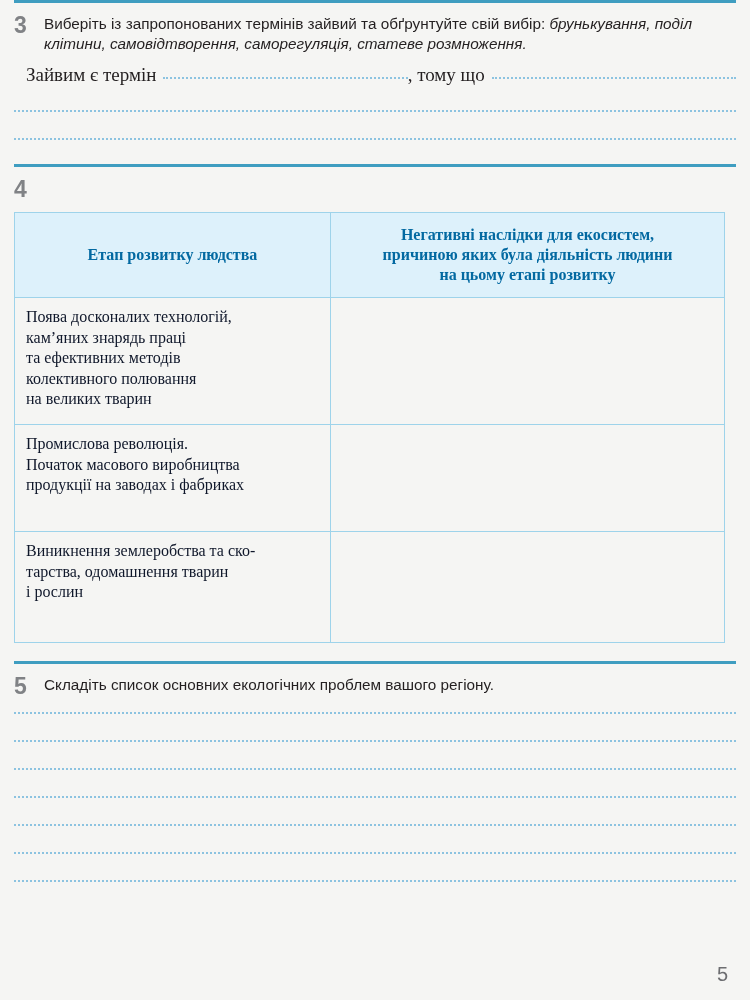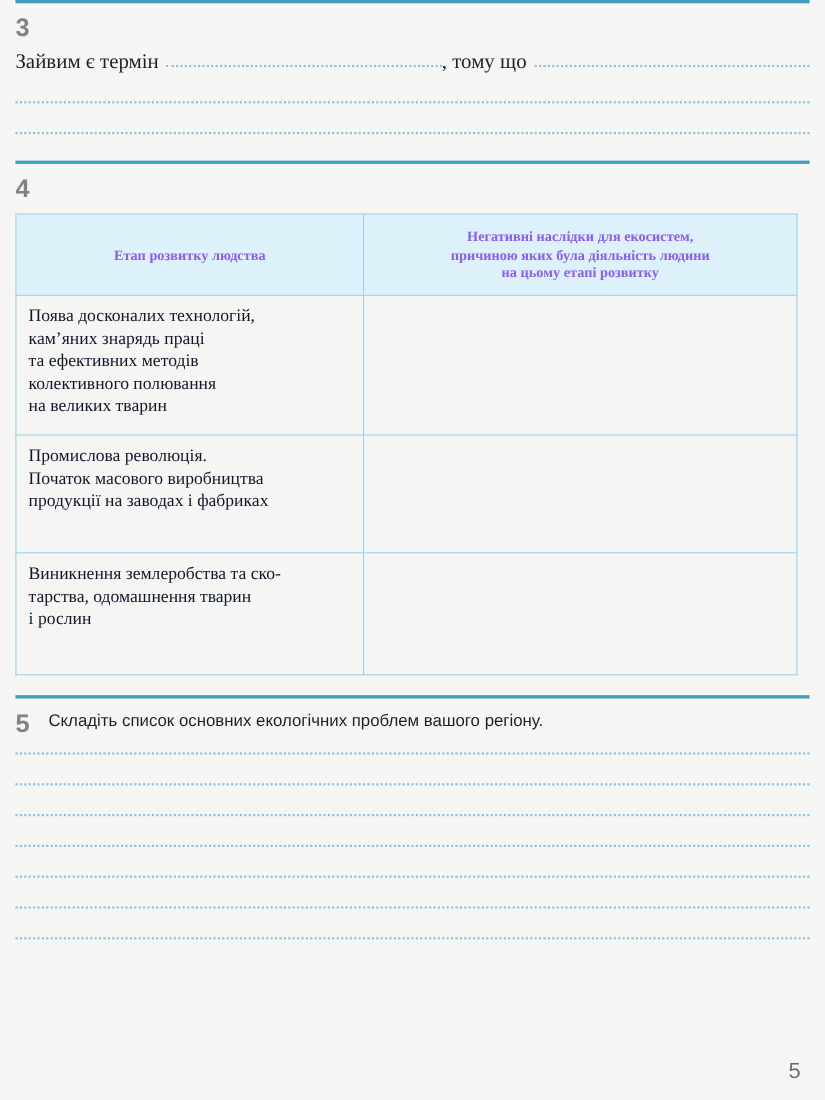--- a/index.html
+++ b/index.html
@@ -72,21 +72,21 @@
     padding: 0 14px;
     margin-top: 10px;
   }
   .serif {
     font-family: "Liberation Serif", serif;
     font-size: 19px;
     color: #231f20;
     white-space: nowrap;
     line-height: 1;
   }
-  .serif.lead { padding-right: 7px; }
+  .serif.lead { padding-right: 7px; margin-left: 12px; }
   .serif.mid  { padding: 0 7px 0 0; }
 
   .dot-line {
     margin: 0 14px;
     border-bottom: 2.5px dotted #8cc3e0;
     height: 0;
   }
 
   
   .tbl {
@@ -97,25 +97,25 @@
   }
   .tbl td, .tbl th {
     border: 1.5px solid #9ed3ea;
     vertical-align: top;
     padding: 9px 11px 9px 11px;
   }
   .tbl th {
     background: #ddf1fb;
     font-family: "Liberation Serif", serif;
     font-weight: bold;
-    font-size: 13px;
+    font-size: 16px;
     line-height: 1.26;
     text-align: center;
     vertical-align: middle;
-    color: #8b5cf6;
+    color: #0369a1;
     padding: 12px 10px;
   }
   .tbl td {
     background: #f5f5f3;
     font-family: "Liberation Serif", serif;
     font-size: 16px;
     line-height: 1.28;
     color: #0f172a;
   }
   .col-a { width: 316px; }
@@ -139,20 +139,23 @@
 </style>
 </head>
 <body>
 
 <div class="page">
 
   <div class="rule"></div>
 
   <div class="task">
     <div class="task-num">3</div>
+    <div class="task-text">
+      <span>Виберіть із запропонованих термінів зайвий та обґрунтуйте свій вибір: </span><span class="it">брунькування, поділ клітини, самовідтворення, саморегуляція, статеве розмноження.</span>
+    </div>
   </div>
 
   <div class="fill-row">
     <span class="serif lead">Зайвим є термін</span>
     <span class="dots"></span>
     <span class="serif mid">, тому що</span>
     <span class="dots"></span>
   </div>
 
   <div style="margin-top:26px;">

